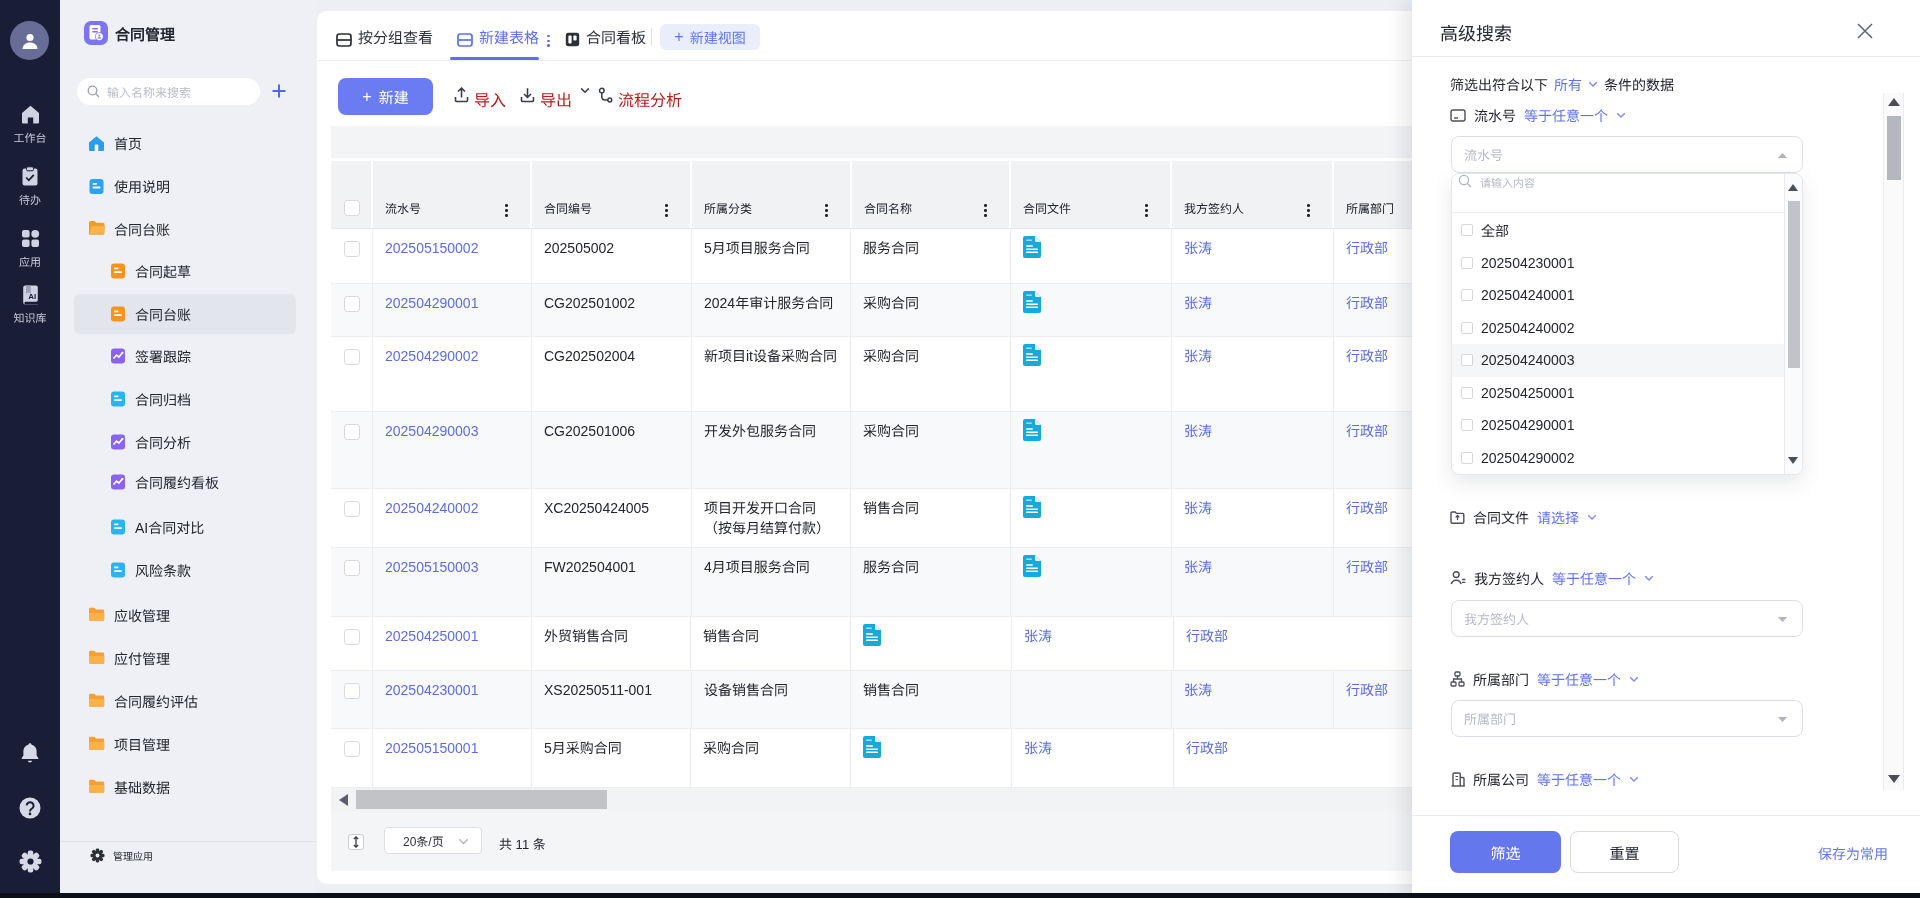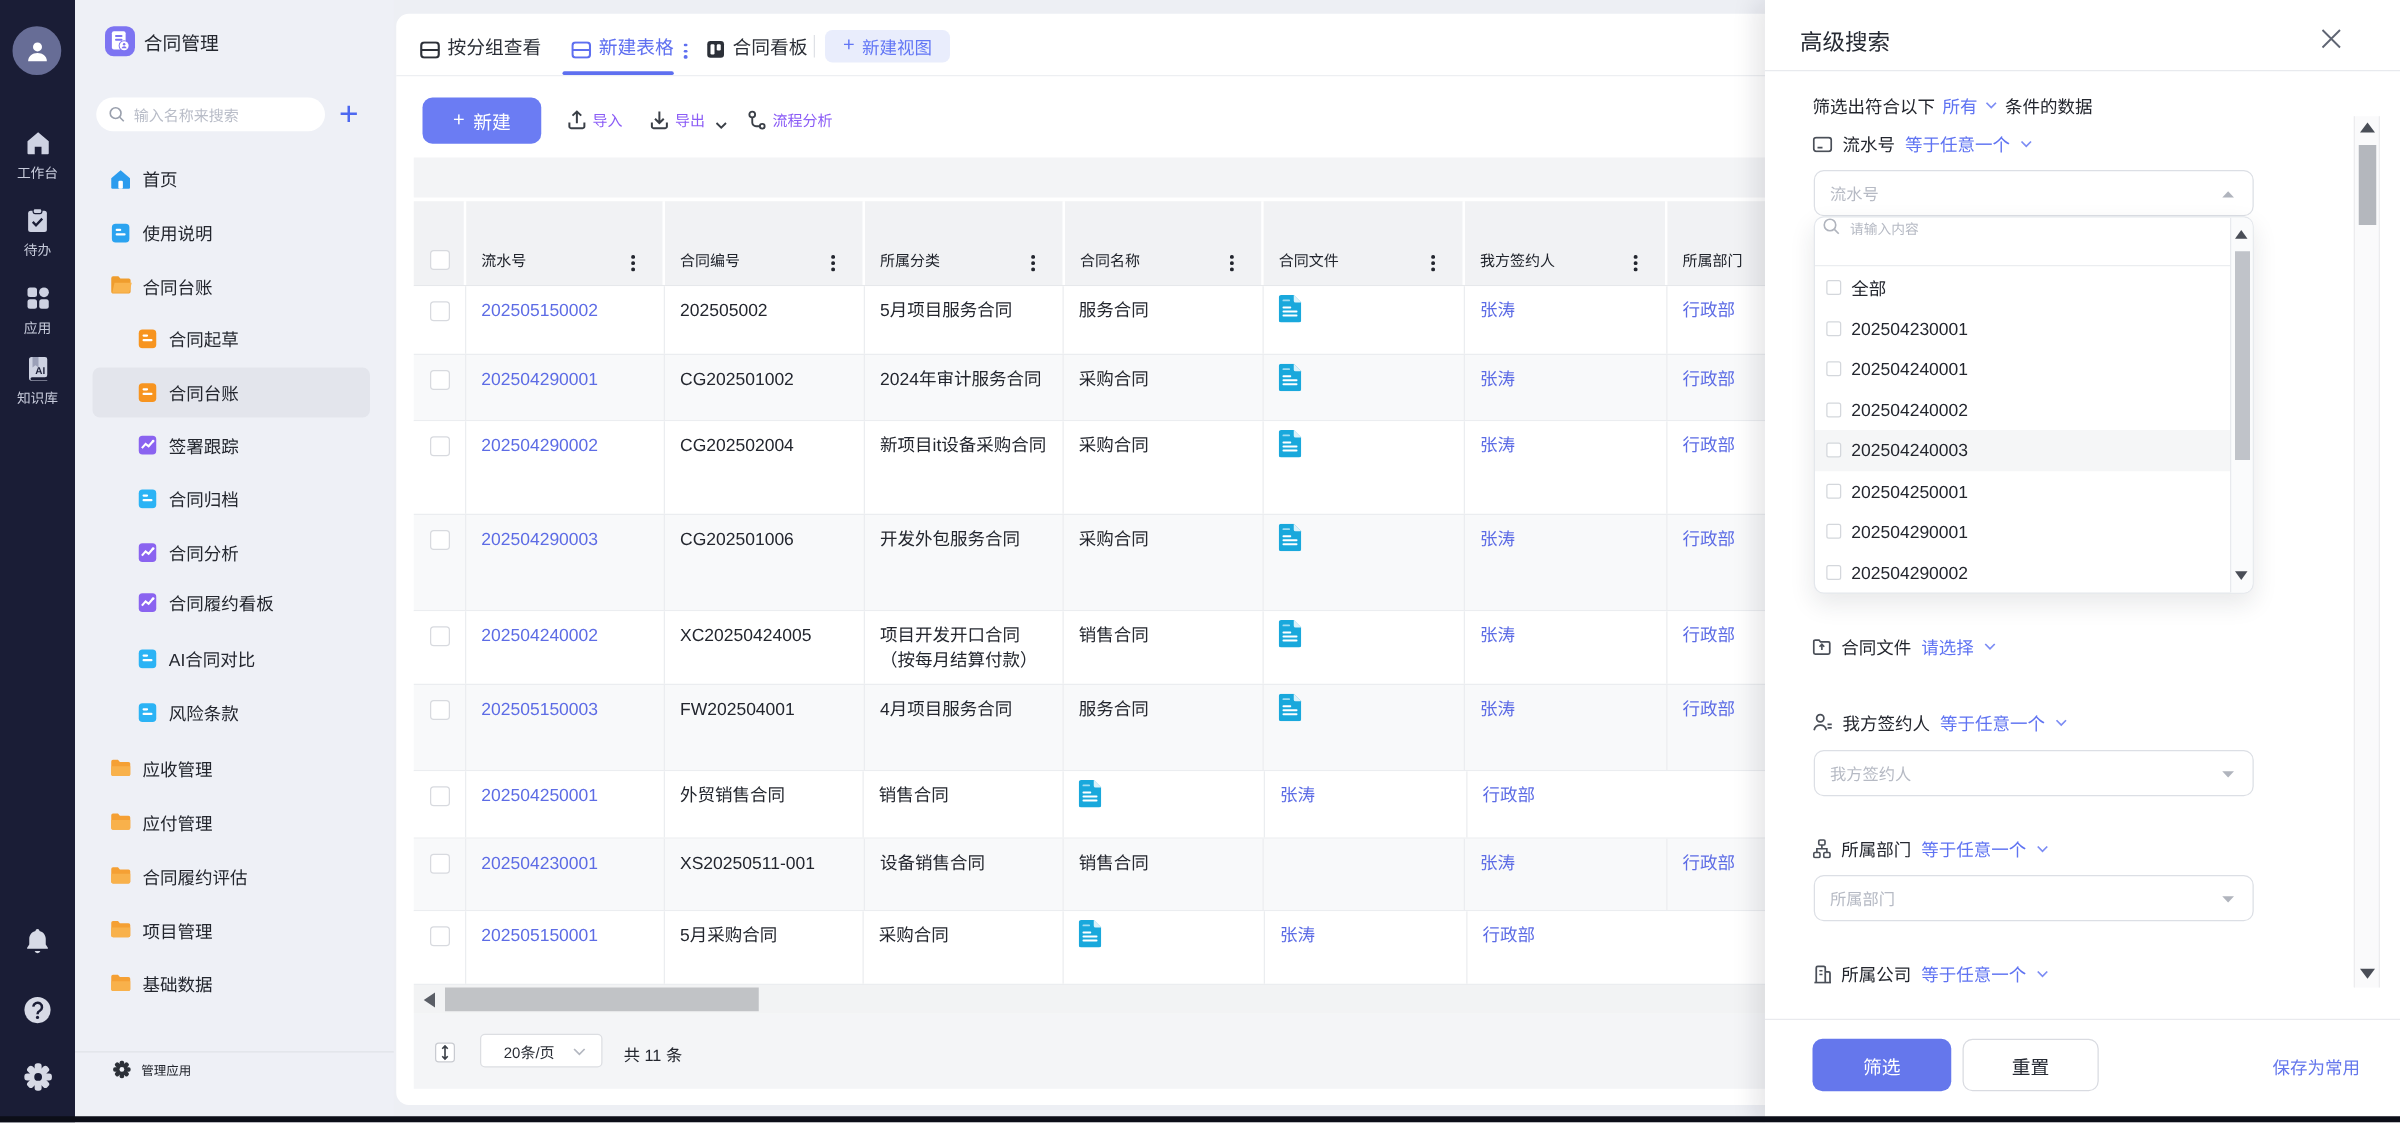--- a/index.html
+++ b/index.html
@@ -8,40 +8,40 @@
 body{font-family:"Liberation Sans",sans-serif;background:#edeff4;position:relative;color:#23262e}
 .abs{position:absolute}
 .flex{display:flex;align-items:flex-end}
 
 #rail{position:absolute;left:0;top:0;width:60px;height:898px;background:#1a1d36}
 #rail .avatar{position:absolute;left:10px;top:21px;width:39px;height:39px;border-radius:50%;background:#676d96;display:flex;align-items:center;justify-content:center}
 .railitem{position:absolute;left:0;width:60px;text-align:center;color:#c6cada;font-size:11px}
 .railitem svg{display:block;margin:0 auto 4px}
 
 #sidebar{position:absolute;left:60px;top:0;width:255px;height:898px;background:#eef0f6}
-#sb-title{position:absolute;left:55px;top:23px;font-size:15px;font-weight:400;color:#23262e}
+#sb-title{position:absolute;left:55px;top:23px;font-size:15px;font-weight:700;color:#23262e}
 #appicon{position:absolute;left:24px;top:21px;width:24px;height:24px;border-radius:7px;background:#7d74f2}
 #search{position:absolute;left:17px;top:78px;width:183px;height:27px;border-radius:14px;background:#fff;display:flex;align-items:center;padding-left:10px;color:#b9bdc8;font-size:12px}
 #plus{position:absolute;left:211px;top:83px;color:#4d68f0}
 .mi{position:absolute;left:60px;width:255px;height:43px;display:flex;align-items:center;font-size:14px;color:#23262e}
 .mi .ic{margin-left:28px;margin-right:9px;width:17px;height:17px;flex:none}
 .mi.sub .ic{margin-left:50px;margin-right:9px;width:16px;height:16px}
 .mi.sel{background:#e3e5ec;border-radius:6px;left:74px;width:222px;height:40px}
 .mi.sel .ic{margin-left:36px}
 #sb-divider{position:absolute;left:60px;top:841px;width:255px;height:1px;background:#e0e2e8}
 #manage{position:absolute;left:60px;top:848px;width:255px;height:42px;display:flex;align-items:flex-start;font-size:10px;color:#23262e}
 #manage svg{margin-left:30px;margin-right:8px}
 
 #card{position:absolute;left:317px;top:11px;width:1590px;height:873px;background:#fff;border-radius:10px}
 #tabline{position:absolute;left:317px;top:60px;width:1590px;height:1px;background:#edeff2}
 .tabtxt{font-size:15px}
 #underline{position:absolute;left:450px;top:57px;width:89px;height:3px;background:#5e6ff0;border-radius:2px}
 #pill{position:absolute;left:660px;top:24px;width:100px;height:26px;background:#e9edfc;border-radius:6px;color:#6276f5;font-size:14px;display:flex;align-items:center;justify-content:center}
 #btn-new{position:absolute;left:338px;top:78px;width:95px;height:37px;background:#6b7cf3;border-radius:8px;color:#fff;font-size:15px;display:flex;align-items:center;justify-content:center}
-.tool{position:absolute;font-size:12px;color:#8b5cf6;display:flex;align-items:flex-end}
+.tool{position:absolute;font-size:16px;color:#b91c1c;display:flex;align-items:flex-start}
 
 #band{position:absolute;left:331px;top:126px;width:1229px;height:32px;background:#f3f4f6}
 #thead{position:absolute;left:331px;top:161px;width:1229px;height:68px;display:flex;border-bottom:1px solid #e6e8eb}
 .th{background:#f1f2f4;position:relative;border-right:2px solid #fff;font-size:12px;color:#20242c}
 .th:last-child{border-right:none}
 .th .lbl{position:absolute;left:12px;bottom:12px}
 .th .dots{position:absolute;right:22px;bottom:11px;display:flex;flex-direction:column;gap:2.5px}
 .th .dots i{width:2.6px;height:2.6px;border-radius:50%;background:#23262e}
 #tbody{position:absolute;left:331px;top:229px;width:1229px}
 .tr{display:flex;width:100%;border-bottom:1px solid #ebedf0;background:#fff}

